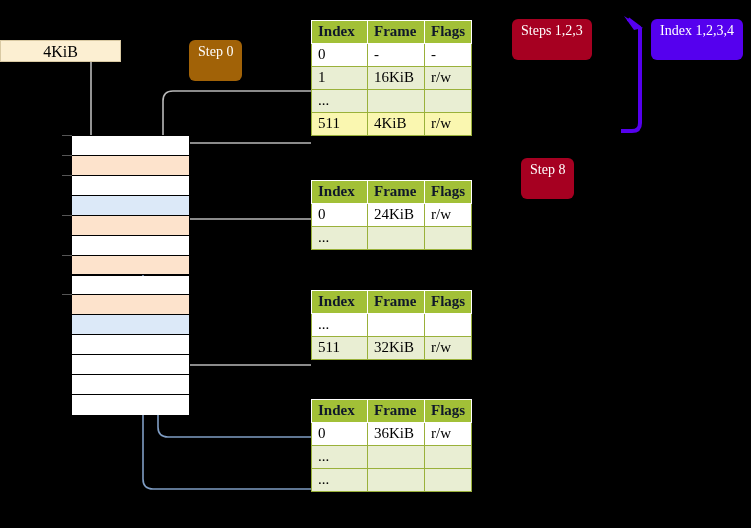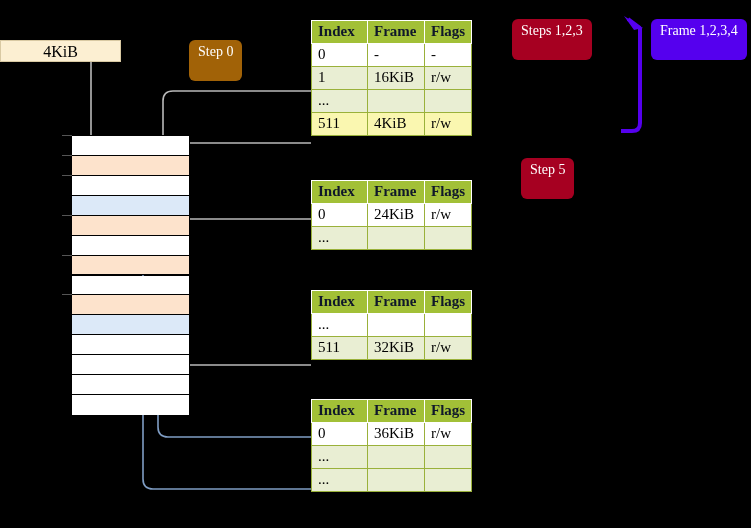--- a/index.html
+++ b/index.html
@@ -163,22 +163,22 @@
       <div class="tickmark" style="left: 62px; width: 10px; top: 154.929px;"></div>
       <div class="tickmark" style="left: 62px; width: 10px; top: 174.857px;"></div>
       <div class="tickmark" style="left: 62px; width: 10px; top: 214.714px;"></div>
       <div class="tickmark" style="left: 62px; width: 10px; top: 254.571px;"></div>
       <div class="tickmark" style="left: 62px; width: 10px; top: 294.429px;"></div>
     </div>
 
   <div id="badges">
       <div class="badge" style="left: 189px; top: 40px; background: #a16207;">Step 0</div>
       <div class="badge" style="left: 512px; top: 19px; background: rgb(166, 0, 33);">Steps 1,2,3</div>
-      <div class="badge" style="left: 651px; top: 19px; background: rgb(85, 0, 238);">Frame 1,2,3,4</div>
-      <div class="badge" style="left: 521px; top: 158px; background: rgb(166, 0, 33);">Step 5</div>
+      <div class="badge" style="left: 651px; top: 19px; background: rgb(85, 0, 238);">Index 1,2,3,4</div>
+      <div class="badge" style="left: 521px; top: 158px; background: rgb(166, 0, 33);">Step 8</div>
     </div>
 
   <div id="tables">
       <table class="ptable" style="left: 311px; top: 20px;">
         <thead>
           <tr>
             <th class="col-index">Index</th>
             <th class="col-frame">Frame</th>
             <th class="col-flags">Flags</th>
           </tr>

